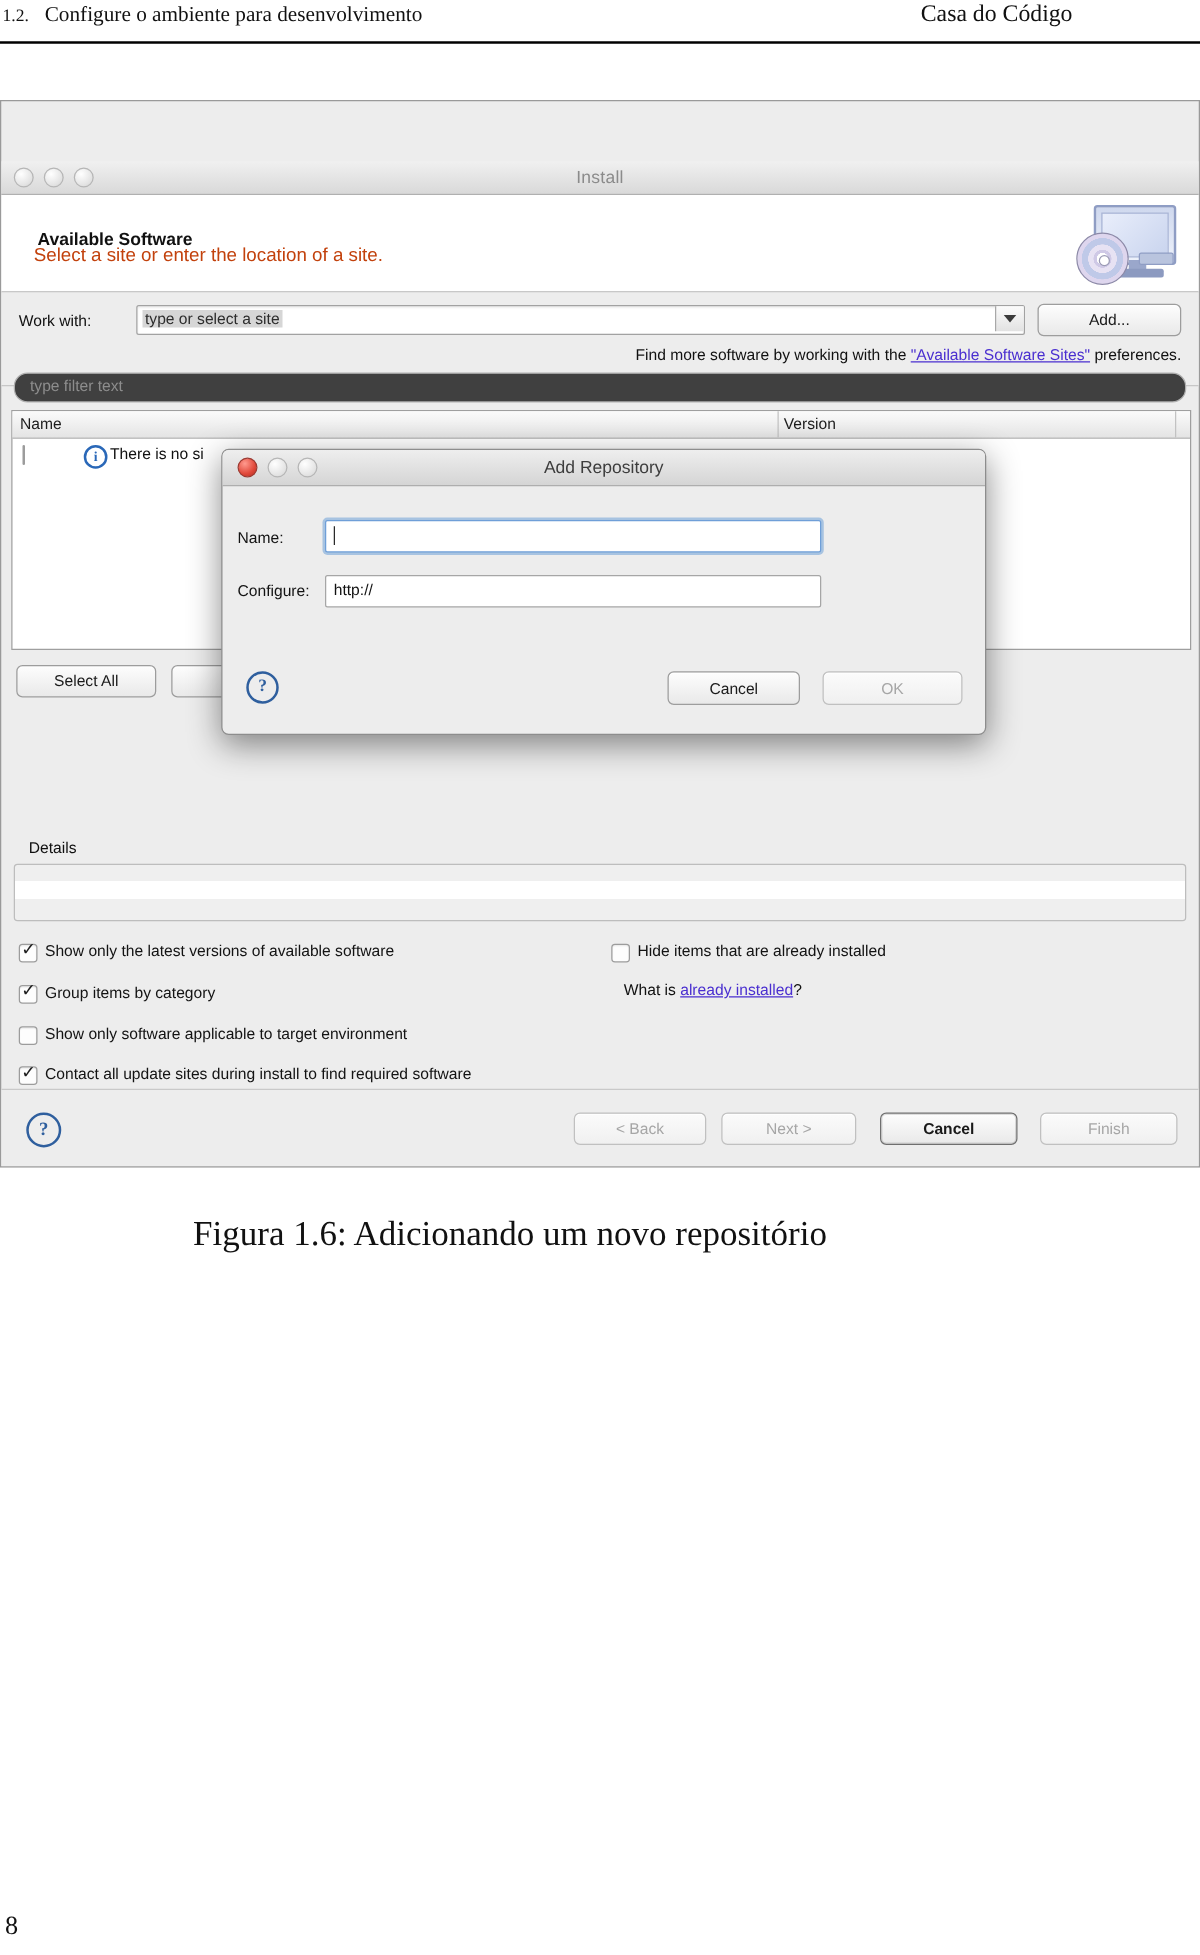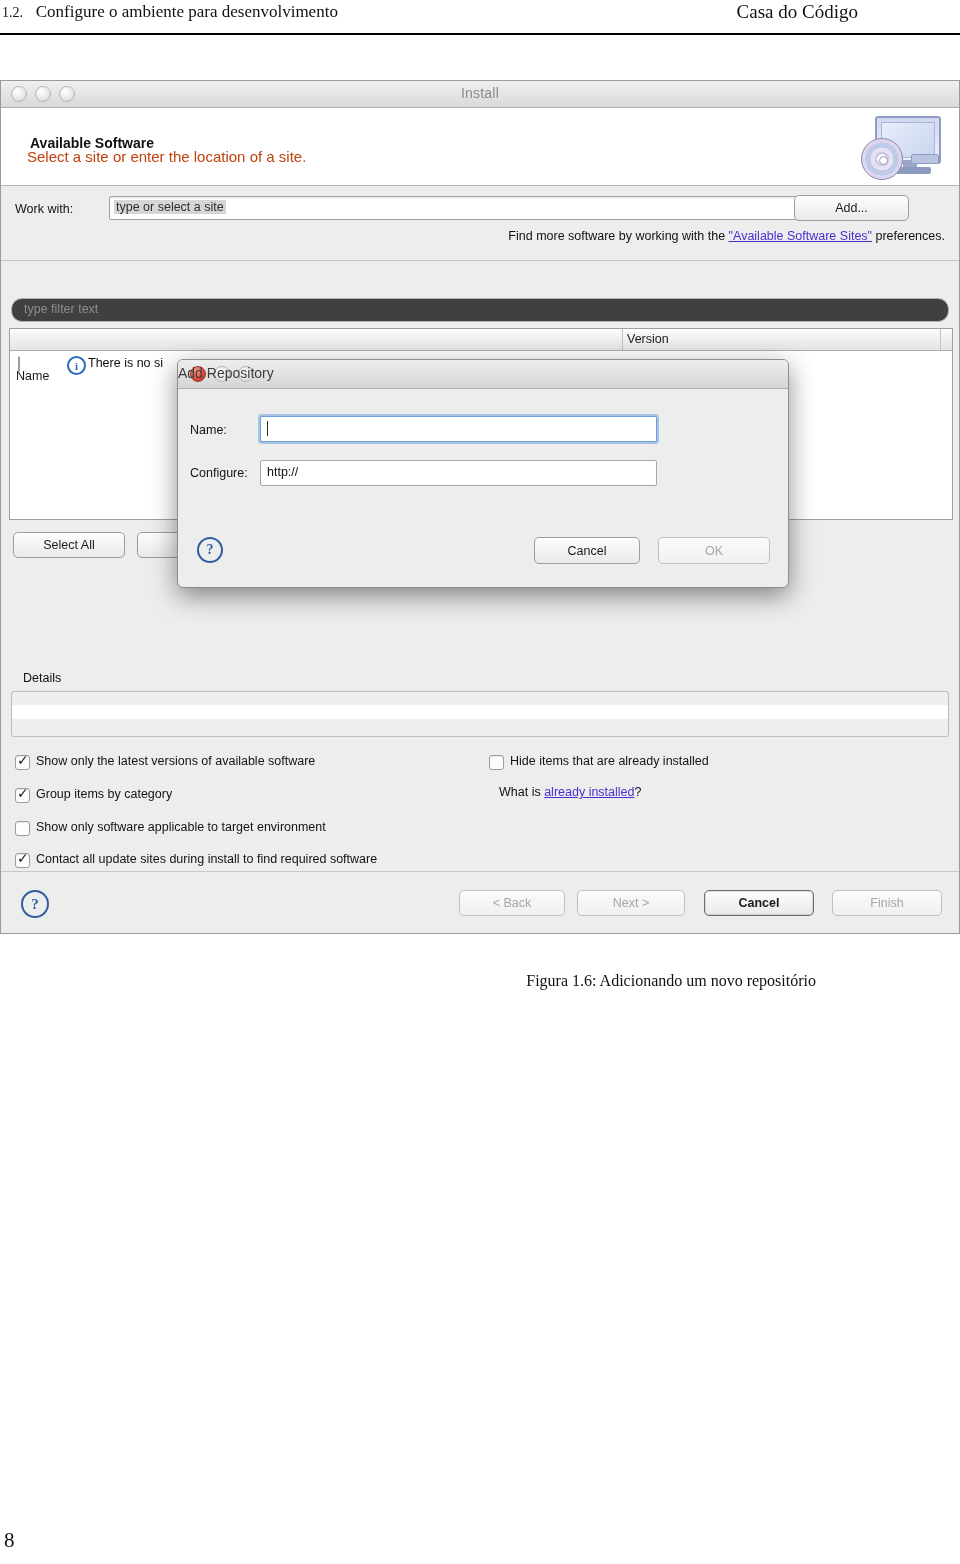--- a/index.html
+++ b/index.html
@@ -37,20 +37,21 @@
     overflow:hidden;
     font-size:12px;
     color:#101010;
   }
 
   
   .titlebar {
     position:relative; height:26px;
     background:linear-gradient(#f0f0f0,#d9d9d9);
     border-bottom:1px solid #b0b0b0;
+    margin-top:48px;
   }
   .lights { position:absolute; left:10px; top:5px; display:flex; gap:8px; }
   .light {
     width:14px; height:14px; border-radius:50%;
     border:1px solid #b6b6b6;
     background:radial-gradient(circle at 35% 30%, #ffffff, #e2e2e2 70%, #cfcfcf);
   }
   .light.red {
     border-color:#9c3a32;
     background:radial-gradient(circle at 35% 28%, #ff9a8e, #e0483a 60%, #b02e22);
@@ -136,21 +137,21 @@
     font-family:"Liberation Sans", sans-serif;
     font-size:12.5px; color:#1a1a1a;
     background:linear-gradient(#fdfdfd,#e9e9e9);
     border:1px solid #9d9d9d; border-radius:5px;
     display:flex; align-items:center; justify-content:center;
     box-shadow:0 1px 0 rgba(255,255,255,.8) inset;
     cursor:default;
   }
   .btn.disabled { color:#a6a6a6; background:linear-gradient(#fbfbfb,#f0f0f0); border-color:#c0c0c0; }
   .btn.default { border-color:#6f6f6f; box-shadow:0 0 0 1px rgba(0,0,0,.12) inset; font-weight:bold; }
-  .btn-add { position:absolute; left:793px; top:9px; width:113px; height:24px; }
+  .btn-add { position:absolute; left:829px; top:9px; width:113px; height:24px; }
   .findmore {
     position:absolute; right:14px; top:43px; font-size:12.5px; color:#111;
   }
   .link { color:#4a2fd0; text-decoration:underline; }
 
   
   .filterbox {
     position:absolute; left:10px; top:217px; width:936px; height:22px;
     background:#404040; border:1px solid #b0b0b0; border-radius:11px;
   }
@@ -160,21 +161,21 @@
   .table {
     position:absolute; left:8px; top:247px; width:942px; height:190px;
     background:#ffffff; border:1px solid #9f9f9f;
   }
   .thead {
     position:relative; height:21px;
     background:linear-gradient(#fbfbfb,#e4e4e4);
     border-bottom:1px solid #aeaeae;
   }
   .th { position:absolute; top:3px; font-size:12.5px; color:#1c1c1c; }
-  .th.name { left:6px;margin-top:37px; }
+  .th.name { left:6px; }
   .th.version { left:617px; }
   .thead .divider { position:absolute; top:0; width:1px; height:21px; background:#c2c2c2; }
   .trow { position:relative; height:27px; }
   .cb-cell { position:absolute; left:8px; top:6px; }
   .checkbox {
     width:13px; height:13px; background:#fdfdfd;
     border:1px solid #9c9c9c; border-radius:3px; position:relative;
     box-shadow:inset 0 1px 1px rgba(0,0,0,.08);
   }
   .checkbox.checked:after {
@@ -233,21 +234,21 @@
     box-shadow:0 8px 26px rgba(0,0,0,.45);
     overflow:hidden;
   }
   .dlg-title {
     position:relative; height:28px;
     background:linear-gradient(#eeeeee,#d5d5d5);
     border-bottom:1px solid #aeaeae;
   }
   .dlg-title .lights { left:12px; top:6px; }
   .dlg-title .t {
-    position:absolute; left:0; right:0; top:5px; text-align:left;
+    position:absolute; left:0; right:0; top:5px; text-align:center;
     font-size:14px; color:#3d3d3d;
   }
   .dlg-body { position:relative; height:199px; }
   .f-label { position:absolute; font-size:12.5px; color:#131313; }
   .f-input {
     position:absolute; height:24px; background:#ffffff;
     border:1px solid #a6a6a6; border-radius:2px;
   }
   .f-input.focused {
     border:1px solid #6f9fd8;
@@ -256,22 +257,22 @@
   .f-input .txt { position:absolute; left:6px; top:4px; font-size:12.5px; color:#111; }
   .caretbar {
     position:absolute; left:6px; top:4px; width:1px; height:15px; background:#2a2a2a;
   }
   .dlg-body .help-circle { position:absolute; left:19px; top:148px; width:22px; height:22px; font-size:14px; }
   .btn-dcancel { position:absolute; left:356px; top:148px; width:104px; height:25px; }
   .btn-ok      { position:absolute; left:480px; top:148px; width:110px; height:25px; }
 
   
   .caption {
-    position:absolute; left:0; top:972px; width:816px; text-align:right;
-    font-family:"Liberation Serif", serif; font-size:16px; color:#111;
+    position:absolute; left:0; top:972px; width:816px; text-align:center;
+    font-family:"Liberation Serif", serif; font-size:28px; color:#111;
   }
   .pagenum {
     position:absolute; left:4px; top:1528px;
     font-family:"Liberation Serif", serif; font-size:21px; color:#111;
   }
 </style>
 </head>
 <body>
 
 <div class="page-header">

